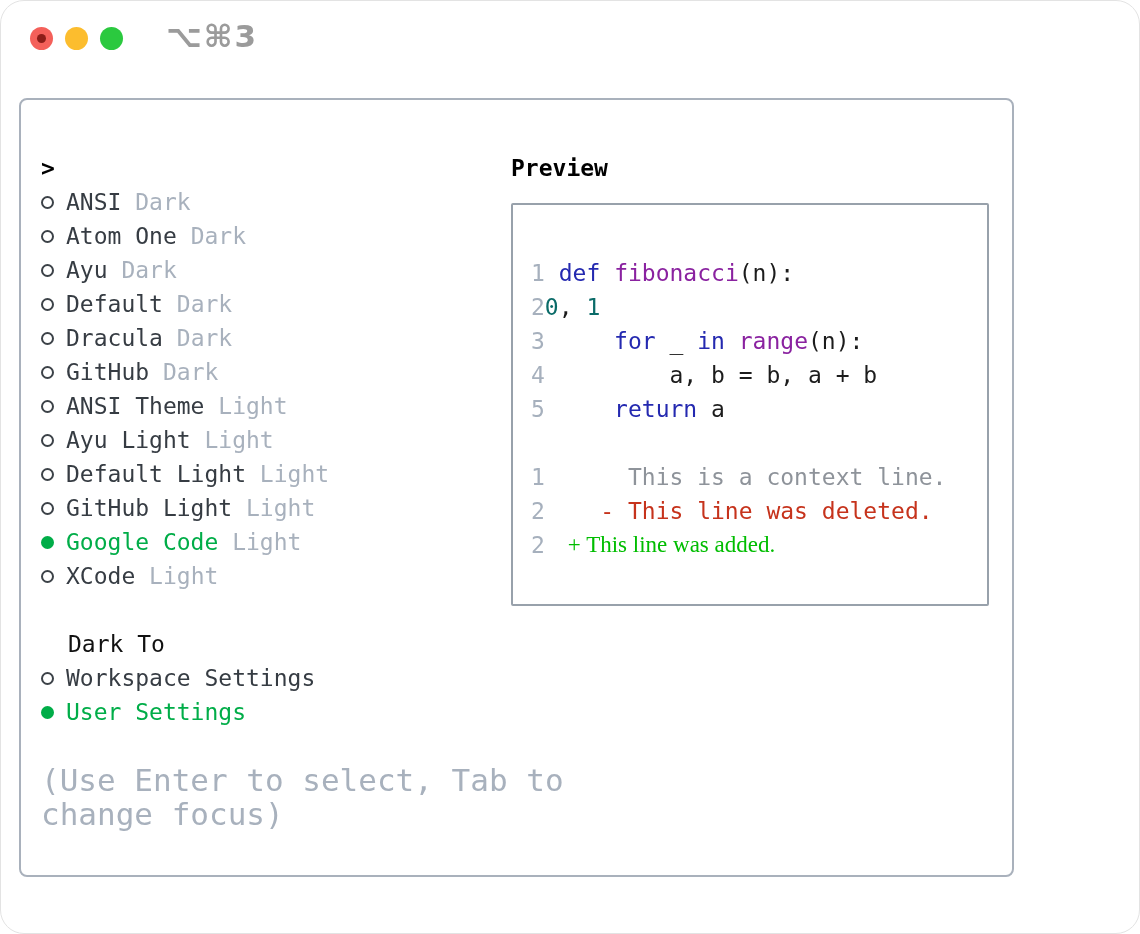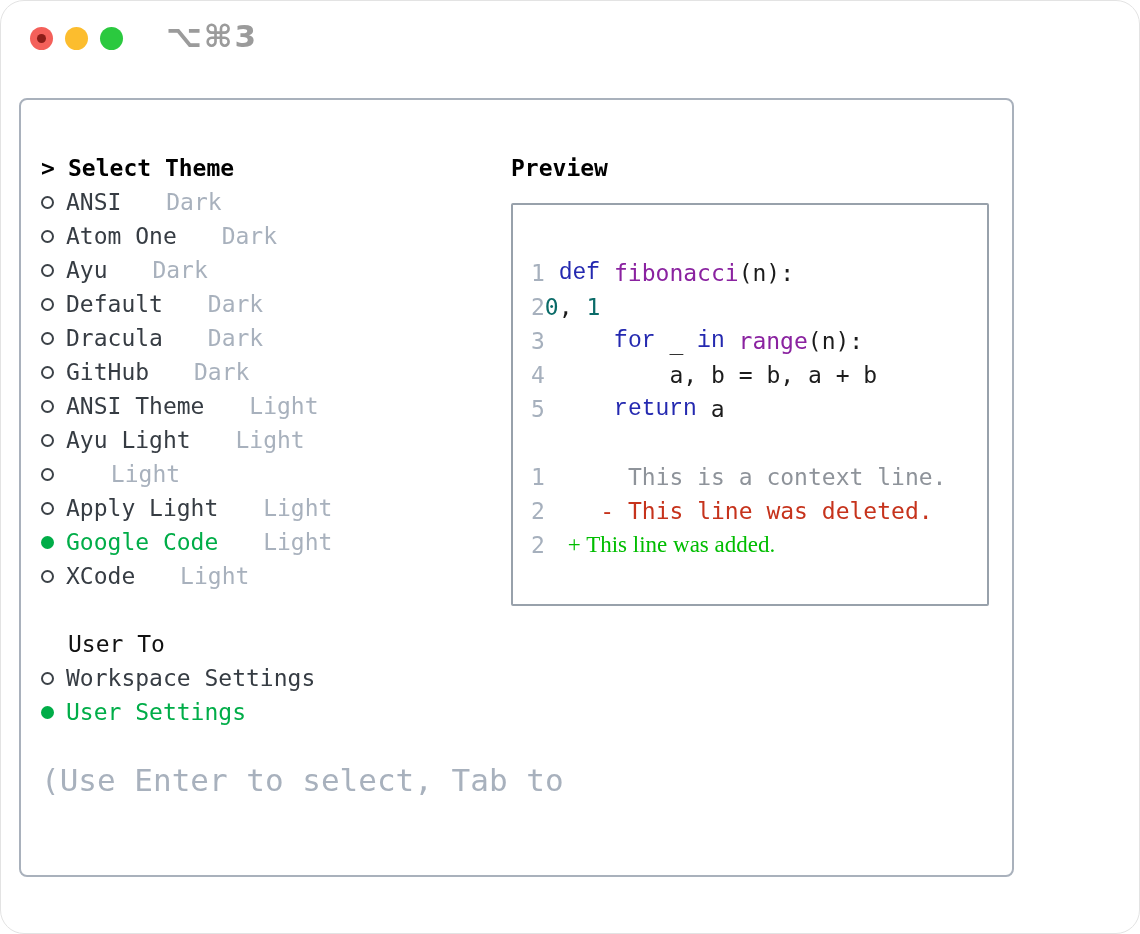--- a/index.html
+++ b/index.html
@@ -48,38 +48,38 @@
   .left-col{position:absolute;left:20px;top:51px;width:450px;}
   .row{height:34px;display:flex;align-items:center;white-space:pre;font-size:23px;color:var(--list-dark);}
   .row-header{font-weight:bold;color:#000;}
   .prompt{display:inline-block;width:27px;color:#000;}
   .bullet{
     display:inline-block;width:13px;height:13px;border-radius:50%;
     border:2px solid #3c4248;margin-right:12px;flex:0 0 auto;
   }
   .selected .bullet{background:var(--sel-green);border-color:var(--sel-green);}
   .selected .tname, .selected .oname{color:var(--sel-green);}
-  .tvariant{color:var(--suffix-gray);margin-left:31px;}
+  .tvariant{color:var(--suffix-gray);}
   .spacer{height:34px;}
   .section-label{height:34px;display:flex;align-items:center;font-size:23px;color:#111;padding-left:27px;white-space:pre;}
   .hint{height:34px;display:flex;align-items:center;font-size:31px;color:var(--hint-gray);white-space:pre;}
   
   .preview-title{
     position:absolute;left:490px;top:51px;height:34px;display:flex;align-items:center;
     font-size:23px;font-weight:bold;color:#000;white-space:pre;
   }
   .preview-box{
     position:absolute;left:490px;top:103px;width:478px;height:403px;
     border:2px solid var(--box-border);border-radius:2px;background:#fff;
   }
   .code{position:absolute;left:18px;top:51px;}
   .code-line{height:34px;display:flex;align-items:center;white-space:pre;font-size:23px;color:var(--pl);}
   .tok-ln{color:var(--ln);}
   .tok-pl{color:var(--pl);}
-  .tok-kw{color:var(--kw);font-family:Liberation Mono, monospace;}
+  .tok-kw{color:var(--kw);}
   .tok-fn{color:var(--fn);}
   .tok-nm{color:var(--nm);}
   .tok-ctx{color:var(--ctx);}
   .tok-del{color:var(--del);}
   .tok-add{color:var(--add);font-family:Liberation Serif, serif;}
 </style>
 </head>
 <body>
 
 <div class="window">
@@ -91,47 +91,48 @@
         </div>
       <div class="light light-min"></div>
       <div class="light light-zoom"></div>
     </div>
     <div class="shortcut">⌥⌘3</div>
   </div>
 
   <div class="panel">
 
     <div class="left-col">
-      <div class="row row-header"><span class="prompt">&gt;</span><span>Select Theme</span></div>
+      <div class="row row-header"><span class="prompt">&gt;</span></div>
 
       <div>
           <div class="row"><span class="bullet"></span><span class="tname">ANSI</span><span class="tvariant"> Dark</span></div>
           <div class="row"><span class="bullet"></span><span class="tname">Atom One</span><span class="tvariant"> Dark</span></div>
           <div class="row"><span class="bullet"></span><span class="tname">Ayu</span><span class="tvariant"> Dark</span></div>
           <div class="row"><span class="bullet"></span><span class="tname">Default</span><span class="tvariant"> Dark</span></div>
           <div class="row"><span class="bullet"></span><span class="tname">Dracula</span><span class="tvariant"> Dark</span></div>
           <div class="row"><span class="bullet"></span><span class="tname">GitHub</span><span class="tvariant"> Dark</span></div>
           <div class="row"><span class="bullet"></span><span class="tname">ANSI Theme</span><span class="tvariant"> Light</span></div>
           <div class="row"><span class="bullet"></span><span class="tname">Ayu Light</span><span class="tvariant"> Light</span></div>
-          <div class="row"><span class="bullet"></span><span class="tvariant"> Light</span></div>
-          <div class="row"><span class="bullet"></span><span class="tname">Apply Light</span><span class="tvariant"> Light</span></div>
+          <div class="row"><span class="bullet"></span><span class="tname">Default Light</span><span class="tvariant"> Light</span></div>
+          <div class="row"><span class="bullet"></span><span class="tname">GitHub Light</span><span class="tvariant"> Light</span></div>
           <div class="row selected"><span class="bullet"></span><span class="tname">Google Code</span><span class="tvariant"> Light</span></div>
           <div class="row"><span class="bullet"></span><span class="tname">XCode</span><span class="tvariant"> Light</span></div>
         </div>
 
       <div class="spacer"></div>
-      <div class="section-label">User To</div>
+      <div class="section-label">Dark To</div>
 
       <div>
           <div class="row"><span class="bullet"></span><span class="oname">Workspace Settings</span></div>
           <div class="row selected"><span class="bullet"></span><span class="oname">User Settings</span></div>
         </div>
 
       <div class="spacer"></div>
       <div class="hint">(Use Enter to select, Tab to</div>
+      <div class="hint">change focus)</div>
     </div>
 
     <div class="preview-title">Preview</div>
 
     <div class="preview-box">
       <div class="code">
           <div class="code-line"><span class="tok-ln">1</span><span class="tok-pl"> </span><span class="tok-kw">def</span><span class="tok-pl"> </span><span class="tok-fn">fibonacci</span><span class="tok-pl">(n):</span></div>
           <div class="code-line"><span class="tok-ln">2</span><span class="tok-nm">0</span><span class="tok-pl">, </span><span class="tok-nm">1</span></div>
           <div class="code-line"><span class="tok-ln">3</span><span class="tok-pl">     </span><span class="tok-kw">for</span><span class="tok-pl"> _ </span><span class="tok-kw">in</span><span class="tok-pl"> </span><span class="tok-fn">range</span><span class="tok-pl">(n):</span></div>
           <div class="code-line"><span class="tok-ln">4</span><span class="tok-pl">         a, b = b, a + b</span></div>

